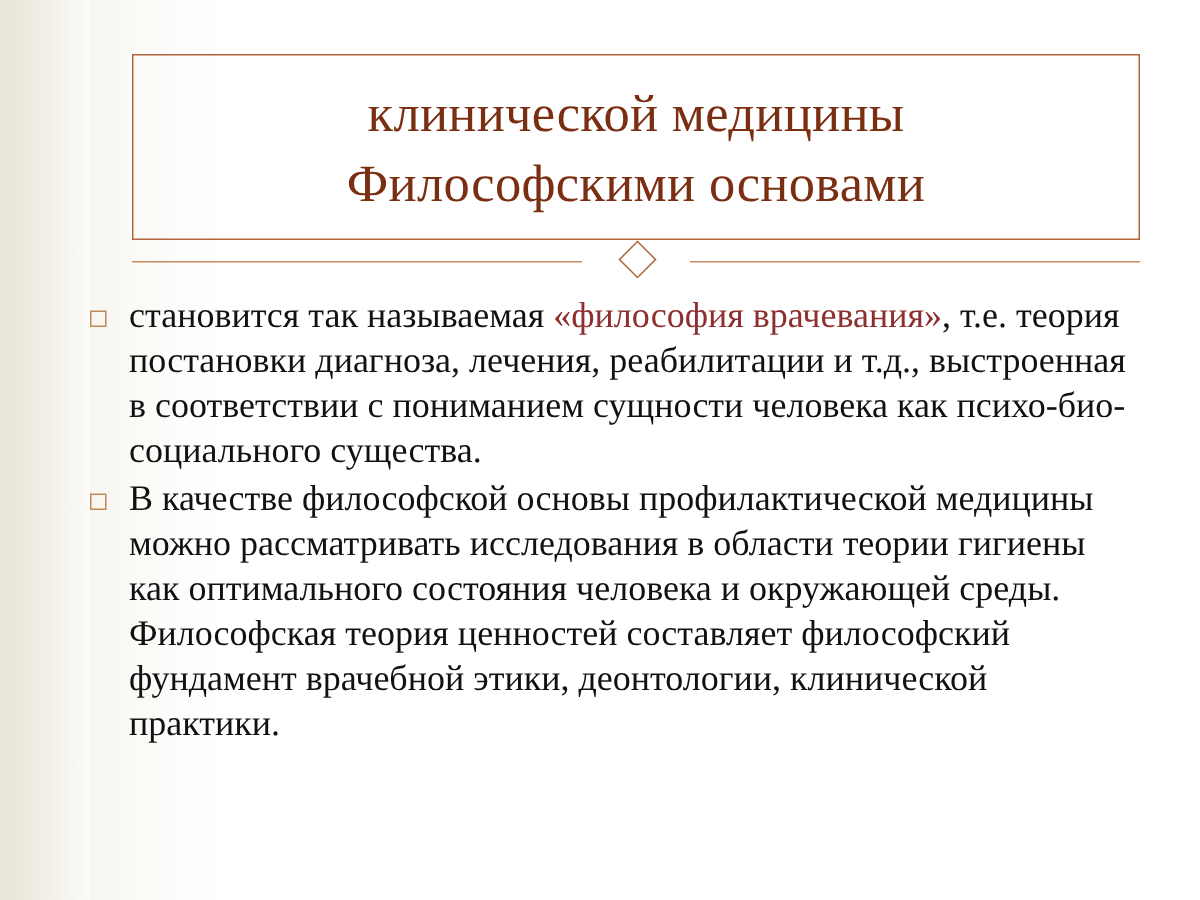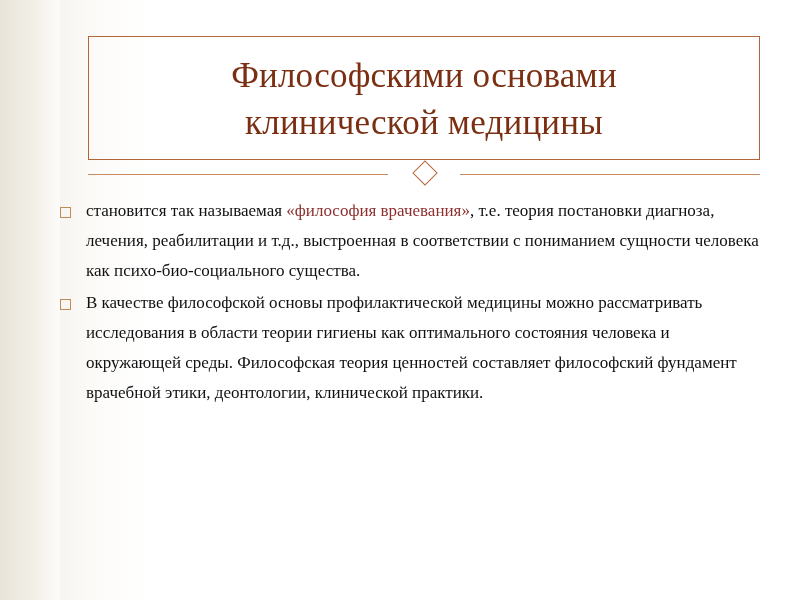--- a/index.html
+++ b/index.html
@@ -116,41 +116,41 @@
   .bullet-marker span {
     display: inline-block;
     width: 11px;
     height: 11px;
     border: 1.5px solid #c08a55;
     box-sizing: border-box;
   }
   .bullet-text {
     flex: 1 1 auto;
     font-family: "Liberation Serif", serif;
-    font-size: 17px;
+    font-size: 24px;
     line-height: 30px;
     color: #111111;
     text-align: left;
   }
   .accent {
     color: #8d2f2f;
   }
 </style>
 </head>
 <body>
 
 <div class="slide">
 
   <div class="left-band"></div>
 
   <div class="title-frame"></div>
 
   <div class="title-text">
+    <div>клинической медицины</div>
     <div>Философскими основами</div>
-    <div>клинической медицины</div>
   </div>
 
   <div class="divider">
     <div class="rule left"></div>
     <div class="diamond"></div>
     <div class="rule right"></div>
   </div>
 
   <div class="content">
 

